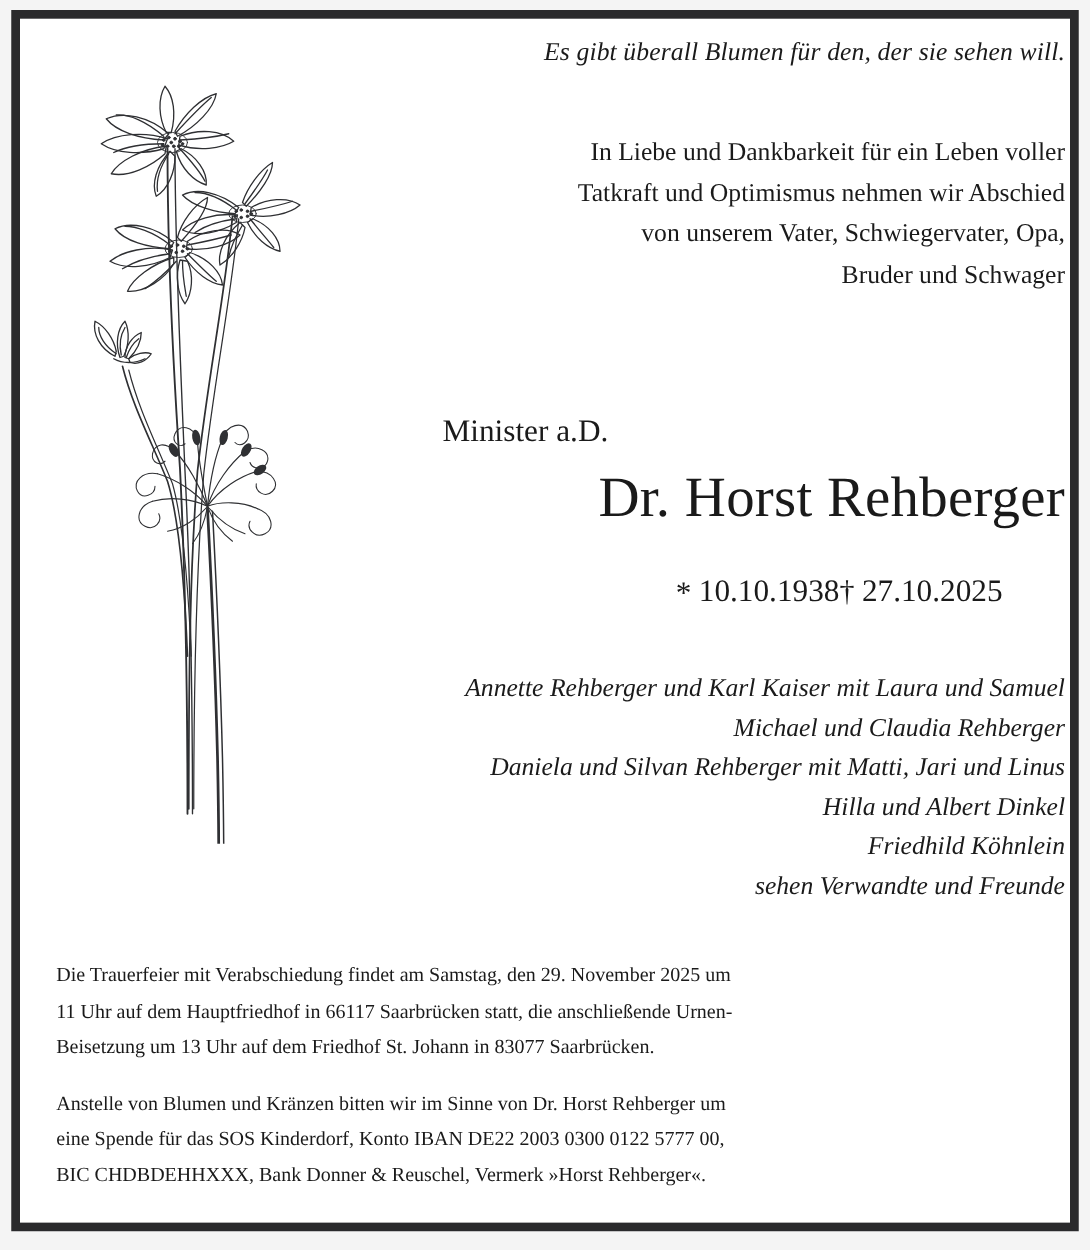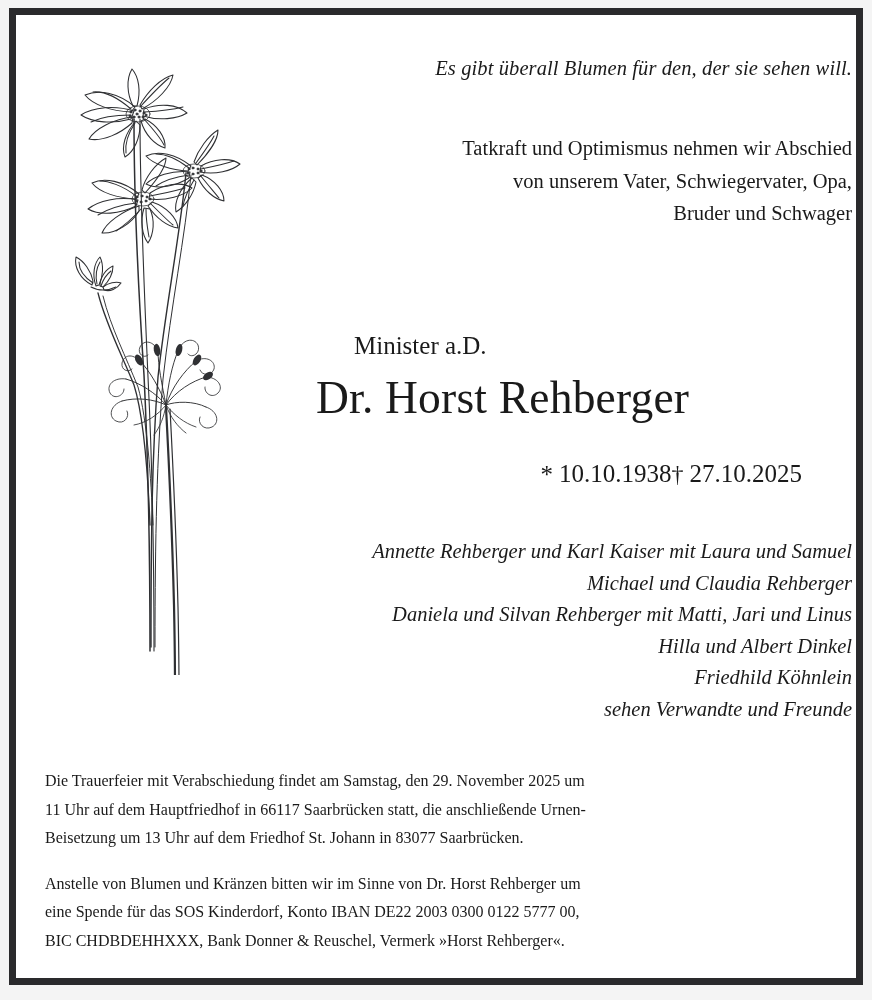--- a/index.html
+++ b/index.html
@@ -54,21 +54,21 @@
   .flower-art svg {
     display: block;
     width: 100%;
     height: 100%;
   }
 
   
   .upper-col {
     position: absolute;
     left: 300px;
-    top: 38px;
+    top: 12px;
     width: 536px;
     text-align: right;
   }
 
   .quote-line {
     font-style: italic;
     font-size: 20.5px;
     line-height: 30px;
     letter-spacing: 0.1px;
   }
@@ -94,21 +94,21 @@
   }
   .role {
     font-size: 25px;
     line-height: 30px;
     text-align: left;
     padding-left: 38px;
   }
   .full-name {
     font-size: 45.5px;
     line-height: 60px;
-    text-align: left;
+    text-align: right;
     letter-spacing: 0.2px;
     margin-top: 7px;
     white-space: nowrap;
   }
 
   .dates {
     position: absolute;
     left: 288px;
     top: 443px;
     width: 536px;
@@ -309,20 +309,21 @@
             <path d="M2 2 C4 40 8 120 10 200 C11 248 11 270 11 284" stroke-width="2.2"></path>
             <path d="M6 4 C8 42 12 122 14 202 C15 250 15 272 15 284" stroke-width="1.2"></path>
           </g>
         </svg>
       </div>
 
       <div class="upper-col">
         <div class="quote-line">Es gibt überall Blumen für den, der sie sehen will.</div>
 
         <div class="dedication">
+          <div>In Liebe und Dankbarkeit für ein Leben voller</div>
           <div>Tatkraft und Optimismus nehmen wir Abschied</div>
           <div>von unserem Vater, Schwiegervater, Opa,</div>
           <div>Bruder und Schwager</div>
         </div>
       </div>
 
       <div class="name-block">
         <div class="role">Minister a.D.</div>
         <div class="full-name">Dr. Horst Rehberger</div>
       </div>

